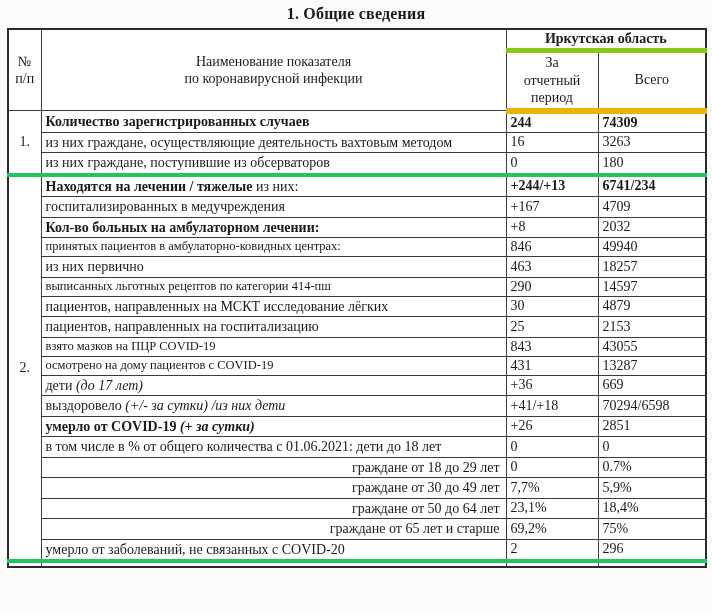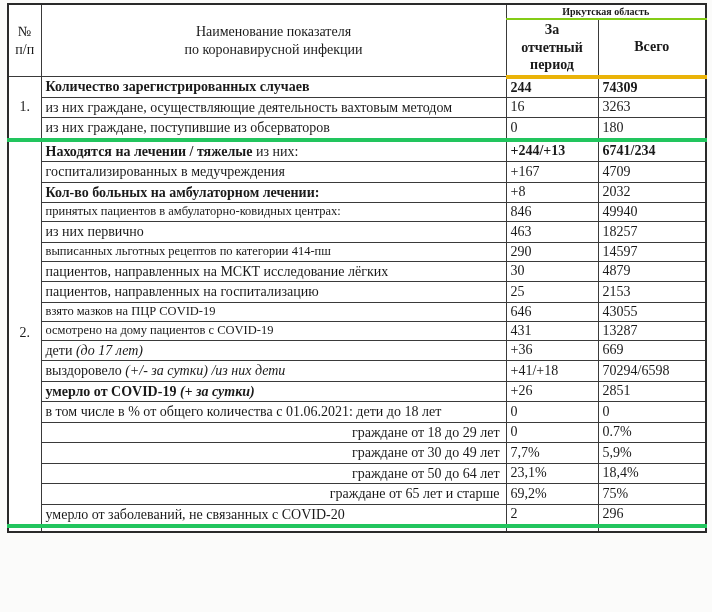--- a/index.html
+++ b/index.html
@@ -30,23 +30,23 @@
   col.c-total{width:108px;}
   th,td{
     border:1px solid #3a3a3a;
     padding:1px 4px;
     vertical-align:middle;
     font-size:14px;
     font-weight:normal;
   }
   table.main{border:2px solid #2a2a2a;}
   thead th{text-align:center;}
-  th.region{font-weight:bold;font-size:10px;border-bottom:2px solid #84cc16;}
+  th.region{font-weight:bold;font-size:14px;border-bottom:5px solid #84cc16;}
   th.prewrap{white-space:pre-line;line-height:1.25;}
-  thead tr.h2 th{border-bottom:4px solid #eab308;font-weight:bold;}
+  thead tr.h2 th{border-bottom:6px solid #eab308;}
   td.num{
     text-align:center;
     vertical-align:middle;
     font-size:14px;
     border-right:1px solid #3a3a3a;
   }
   td.name{line-height:1.25;}
   td.name.b .main{font-weight:bold;}
   td.name.b i{font-weight:bold;}
   td.name .reg{font-weight:normal;}
@@ -55,20 +55,21 @@
   td.name.justify{text-align:justify;}
   td.val{text-align:left;}
   td.val.vb{font-weight:bold;}
   tr.section-start td{border-top:4px solid #22c55e;}
   tr.partial td{height:3px;border-bottom:none;padding:0;}
 </style>
 </head>
 <body>
 
 <div class="page">
+  <div class="doc-title">1. Общие сведения</div>
 
   <table class="main">
     <colgroup>
       <col class="c-num">
         <col class="c-name">
         <col class="c-period">
         <col class="c-total">
     </colgroup>
     <thead>
       <tr class="h1">
@@ -138,21 +139,21 @@
           <td class="val">30</td>
           <td class="val">4879</td>
         </tr>
         <tr>
           <td class="name"><span class="main">пациентов, направленных на госпитализацию</span></td>
           <td class="val">25</td>
           <td class="val">2153</td>
         </tr>
         <tr>
           <td class="name small"><span class="main">взято мазков на ПЦР COVID-19</span></td>
-          <td class="val">646</td>
+          <td class="val">843</td>
           <td class="val">43055</td>
         </tr>
         <tr>
           <td class="name small"><span class="main">осмотрено на дому пациентов с COVID-19</span></td>
           <td class="val">431</td>
           <td class="val">13287</td>
         </tr>
         <tr>
           <td class="name"><span class="main">дети </span><i>(до 17 лет)</i></td>
           <td class="val">+36</td>

